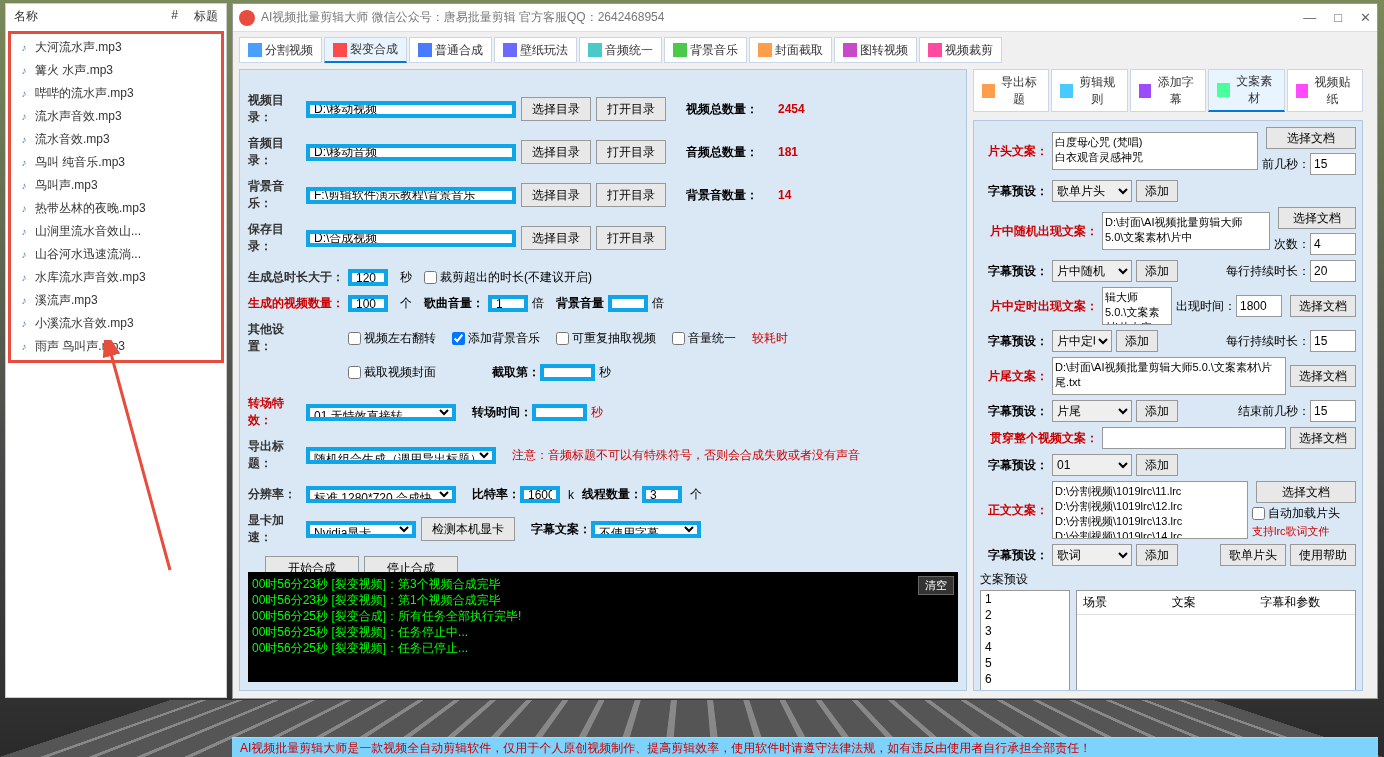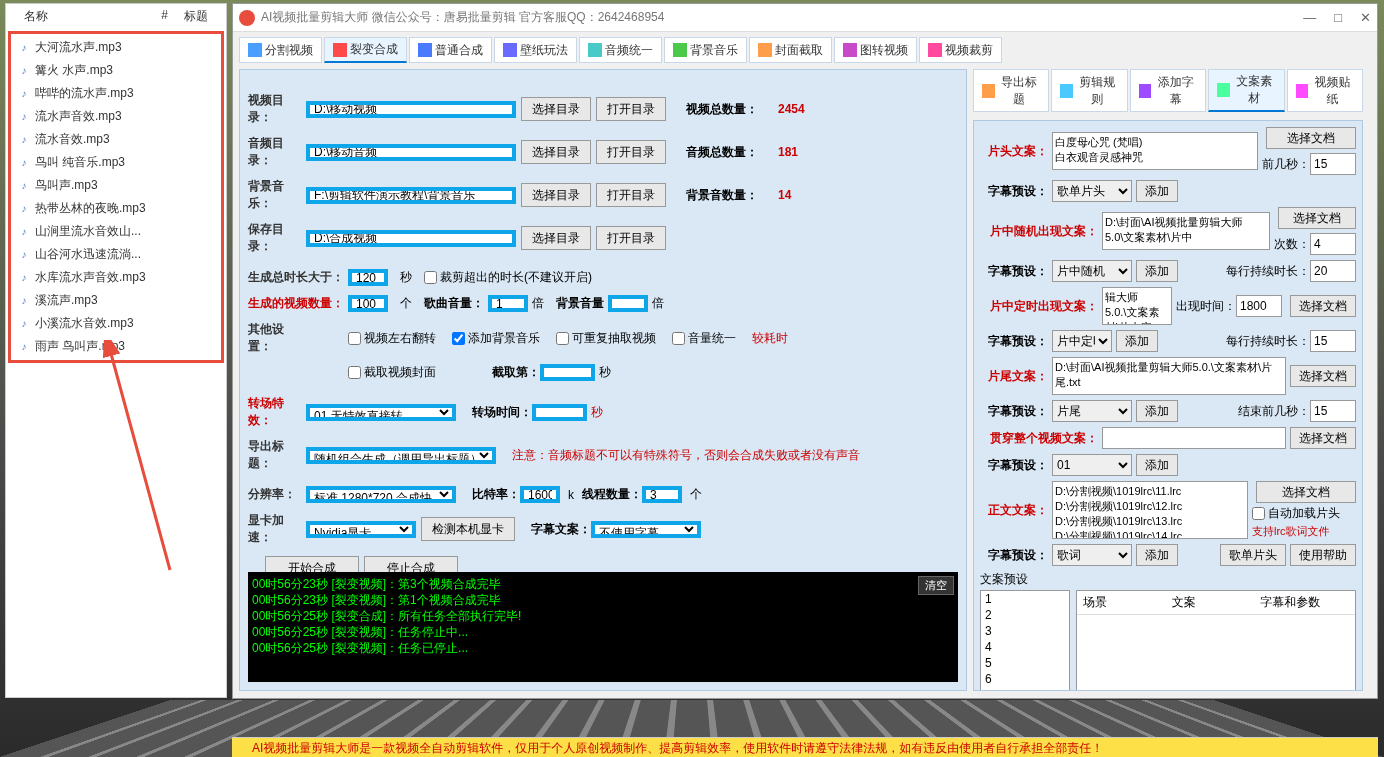--- a/index.html
+++ b/index.html
@@ -4,21 +4,21 @@
 <style>
 * { margin: 0; padding: 0; box-sizing: border-box; font-family: "Microsoft YaHei", sans-serif; }
 body { width: 1384px; height: 757px; position: relative; background: #3a3a3a; overflow: hidden; }
 
 
 .bg-road { position: absolute; width: 100%; height: 100%; background: linear-gradient(to bottom, #7a8a5a 0%, #4a4a4a 60%, #2a2a2a 100%); }
 .bg-road::before { content: ''; position: absolute; bottom: 0; left: 0; right: 0; height: 150px; background: repeating-linear-gradient(90deg, #555 0px, #555 40px, #888 40px, #888 48px); transform: perspective(400px) rotateX(60deg); transform-origin: bottom; }
 
 
 .file-panel { position: absolute; left: 5px; top: 3px; width: 222px; height: 695px; background: #fff; border: 1px solid #ccc; }
-.file-header { display: flex; padding: 4px 18px; font-size: 12px; color: #333; }
+.file-header { display: flex; padding: 4px 8px; font-size: 12px; color: #333; }
 .file-header span:first-child { flex: 1; }
 .file-header .hash { margin-right: 16px; }
 .file-list { border: 3px solid #e74c3c; margin: 2px; padding: 2px; }
 .file-item { display: flex; align-items: center; padding: 3px 4px; font-size: 12px; color: #333; cursor: pointer; }
 .music-ico { width: 14px; height: 14px; margin-right: 4px; display: inline-flex; align-items: center; justify-content: center; color: #4a7bc8; font-size: 10px; }
 
 
 .arrow1 { position: absolute; left: 100px; top: 340px; }
 .arrow2 { position: absolute; left: 480px; top: 165px; }
 
@@ -92,21 +92,21 @@
 .rbtn { height: 22px; padding: 0 8px; font-size: 12px; background: #e8e8e8; border: 1px solid #999; cursor: pointer; margin-left: 4px; }
 .rsel { height: 22px; border: 1px solid #999; font-size: 12px; }
 .rinput { height: 22px; width: 46px; border: 1px solid #999; font-size: 12px; padding: 0 3px; }
 
 .preset-list { width: 90px; height: 120px; border: 1px solid #999; background: #fff; font-size: 12px; overflow-y: scroll; }
 .preset-list div { padding: 1px 4px; }
 .preset-table { flex: 1; height: 120px; border: 1px solid #999; background: #fff; margin-left: 6px; font-size: 12px; }
 .preset-table-hdr { display: flex; padding: 3px 6px; border-bottom: 1px solid #ddd; }
 .preset-table-hdr span { flex: 1; }
 
-.footer { position: absolute; bottom: 0; left: 232px; width: 1146px; height: 20px; background: #fde047; font-size: 12px; color: #c00; padding: 2px 20px; border-top: 1px solid #ccc; }
+.footer { position: absolute; bottom: 0; left: 232px; width: 1146px; height: 20px; background: #7dd3fc; font-size: 12px; color: #c00; padding: 2px 8px; border-top: 1px solid #ccc; }
 </style>
 </head>
 <body>
 
 <div class="bg-road"></div>
 
 <div class="file-panel">
   <div class="file-header">
     <span>名称</span>
     <span class="hash">#</span>

